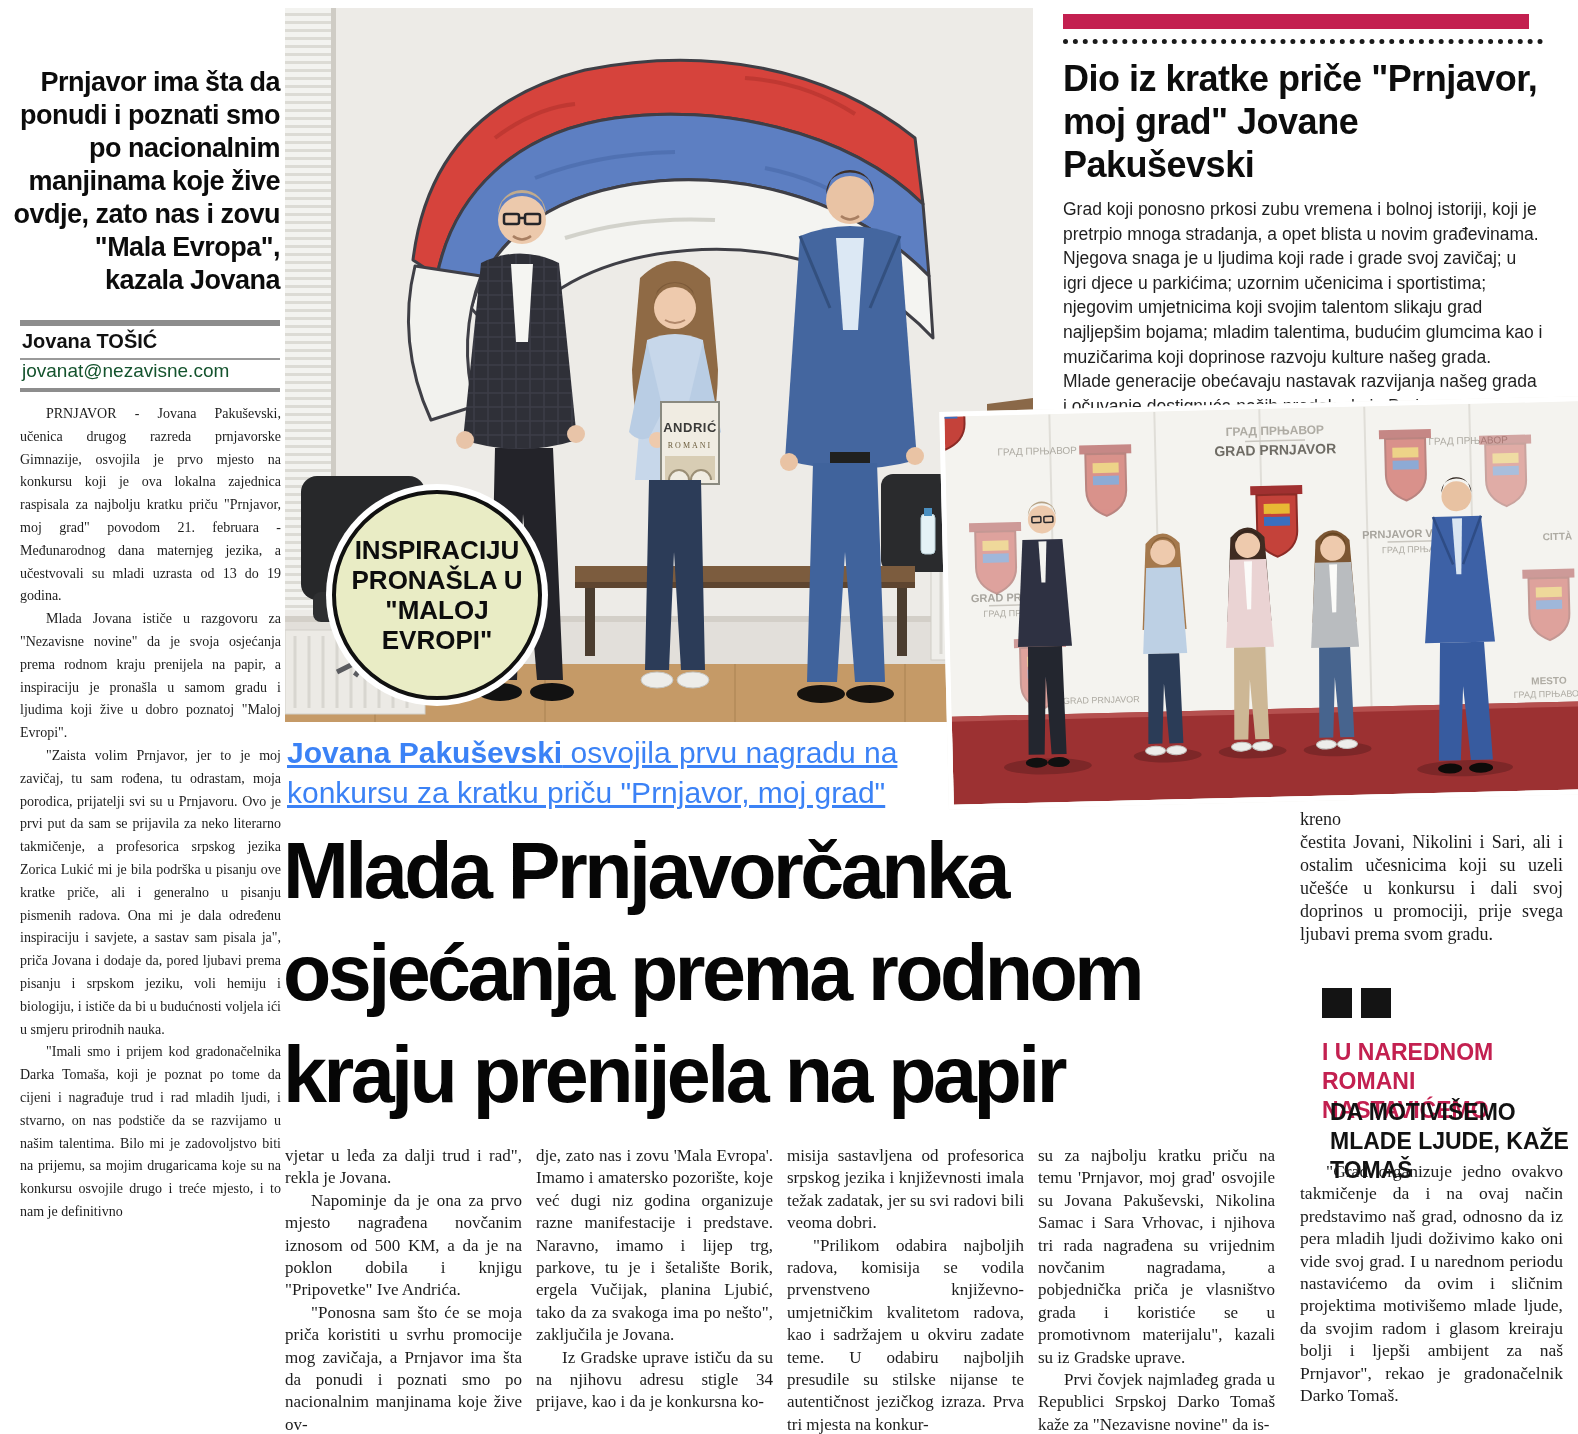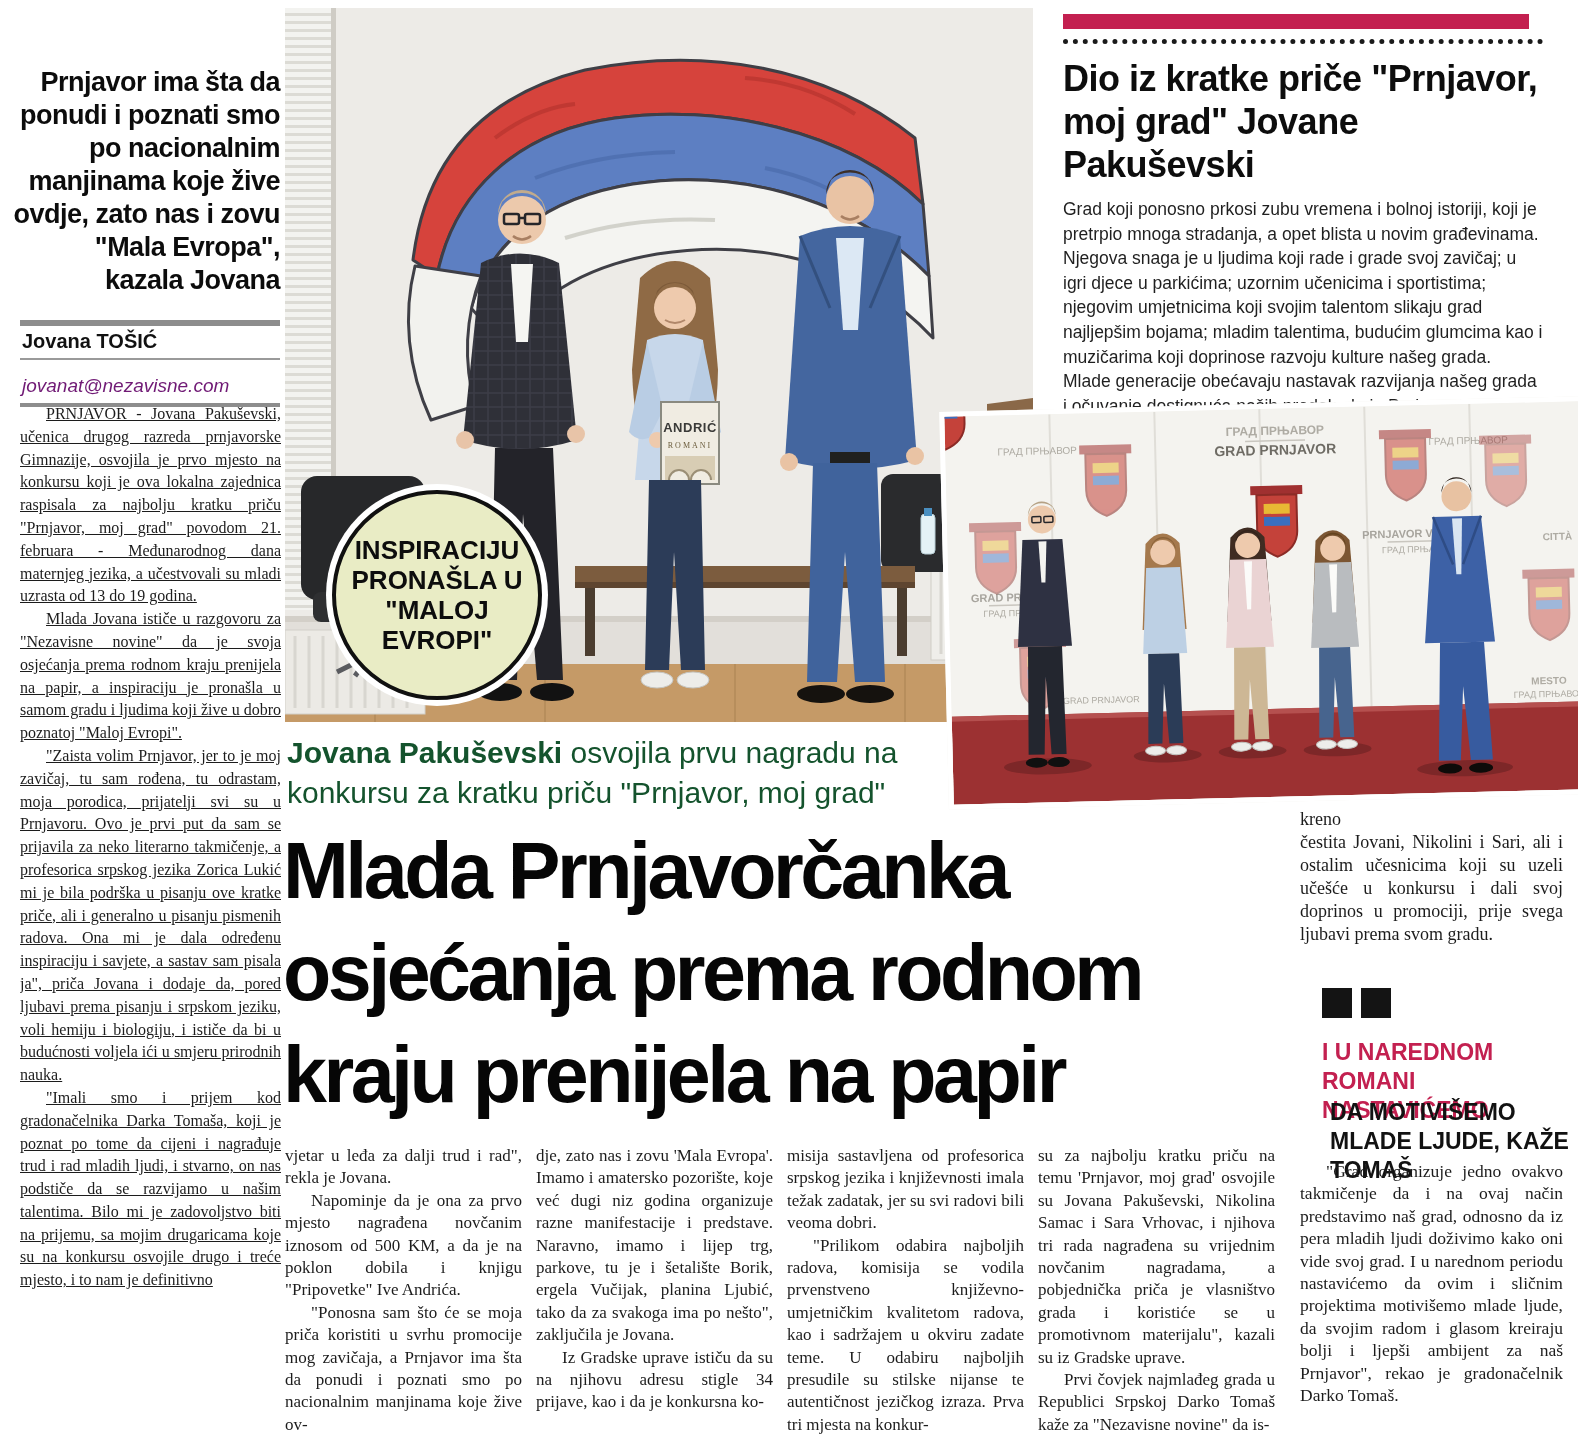--- a/index.html
+++ b/index.html
@@ -8,35 +8,35 @@
   .abs{position:absolute;}
 
   
   .pull-quote{left:10px;top:28px;width:270px;text-align:right;
     font-family:"Liberation Sans",sans-serif;font-weight:bold;font-size:27px;line-height:33px;
     color:#0c0c0c;letter-spacing:-0.5px;margin-top:38px;}
   .byline{left:20px;top:320px;width:260px;font-family:"Liberation Sans",sans-serif;}
   .rule-thick{height:6px;background:#8d8d8d;}
   .rule-thin{height:2px;background:#9a9a9a;}
   .byline-name{font-weight:bold;font-size:20px;color:#111;padding:4px 2px 5px;}
-  .byline-mail{font-style:italic;font-size:19px;color:#701a75;padding:15px 2px 6px;}
+  .byline-mail{font-size:19px;color:#14532d;padding:0 2px 6px;}
   .left-body{left:20px;top:403px;width:261px;height:1031px;overflow:hidden;
-    font-size:16px;line-height:22.8px;text-align:justify;text-decoration:underline;}
+    font-size:14px;line-height:22.8px;text-align:justify;}
   .left-body p,.bcol p,.rc-quote{margin:0;}
   .ind{text-indent:26px;}
 
   
   .photo-main{left:285px;top:8px;width:748px;height:714px;overflow:hidden;background:#eab308;}
   .badge{left:332px;top:490px;width:190px;height:190px;border-radius:50%;
     background:#e9ecc5;border:4px solid #101010;box-shadow:0 0 0 6px #ffffff;
     display:flex;align-items:center;justify-content:center;text-align:center;
     font-family:"Liberation Sans",sans-serif;font-weight:bold;font-size:26px;line-height:30px;
     color:#0d0d0d;padding:6px;}
   .caption{left:287px;top:733px;width:702px;font-family:"Liberation Sans",sans-serif;
-    font-size:30px;line-height:40px;color:#14532d;}
+    font-size:30px;line-height:40px;color:#3b82f6;text-decoration:underline;}
   .caption b{font-weight:bold;}
 
   
   .headline{left:283px;top:820px;width:1005px;font-family:"Liberation Sans",sans-serif;
     font-weight:bold;font-size:79px;line-height:102px;letter-spacing:-3.5px;color:#060606;}
 
   
   .excerpt{left:1063px;top:14px;width:482px;font-family:"Liberation Sans",sans-serif;}
   .ex-bar{width:466px;height:15px;background:#c32050;}
   .ex-dots{width:480px;border-top:5px dotted #1a1a1a;margin-top:10px;}

